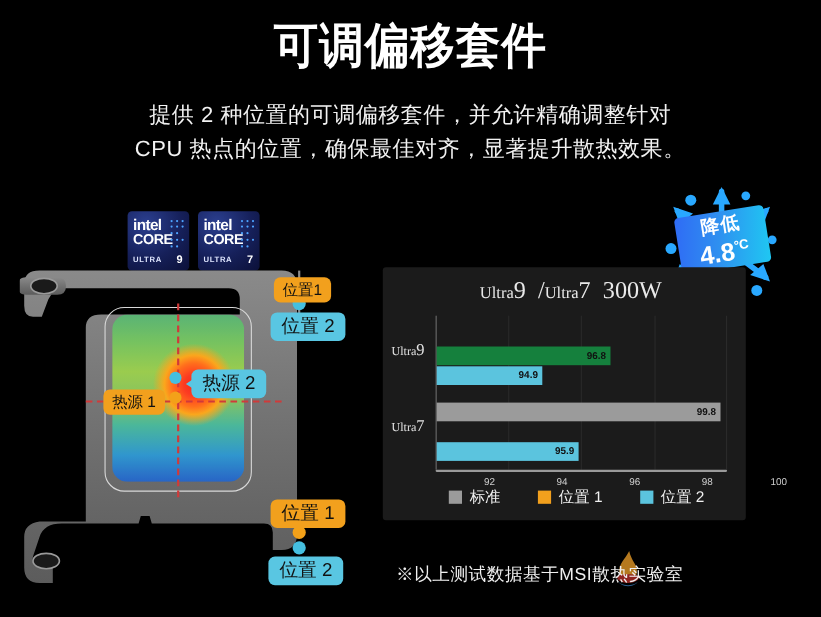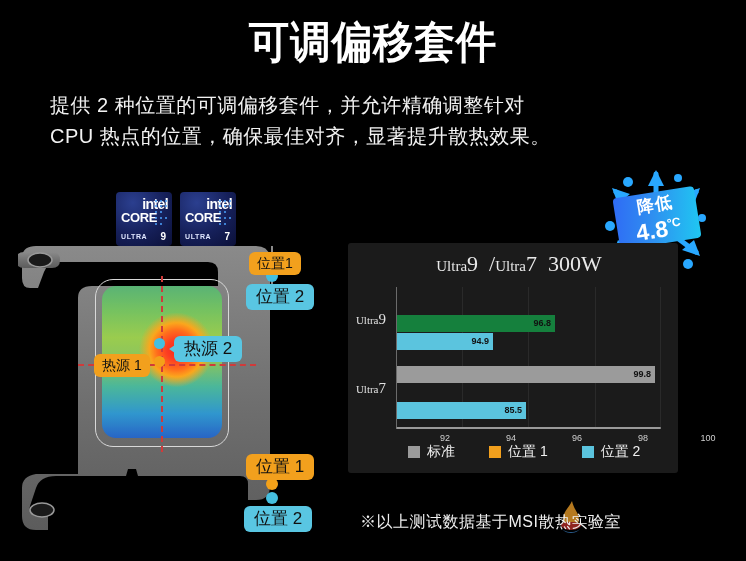--- a/index.html
+++ b/index.html
@@ -7,27 +7,27 @@
   #stage{position:relative;width:746px;height:561px;background:#000;}
 
   
   .title{
     position:absolute;left:0;top:18px;width:746px;text-align:center;
     font-family:"DejaVu Sans",sans-serif;font-weight:bold;
     font-size:44px;line-height:48px;color:#fff;letter-spacing:1px;
     transform:scaleX(0.92);
   }
   .subtitle{
-    position:absolute;left:50px;top:90px;width:646px;
+    position:absolute;left:50px;top:90px;width:646px;text-align:center;
     font-family:"Liberation Sans",sans-serif;font-size:20px;line-height:31px;
     color:#f2f2f2;letter-spacing:.5px;
   }
 
   
-  .intel-row{position:absolute;left:116px;top:192px;display:flex;gap:8px;text-align:right;}
+  .intel-row{position:absolute;left:116px;top:192px;display:flex;gap:8px;}
   .intel{
     width:56px;height:54px;border-radius:4px;
     background:radial-gradient(circle at 30% 20%,#2b3f8f 0%,#16205a 55%,#0b1038 100%);
     position:relative;overflow:hidden;
   }
   .intel .b1{
     position:absolute;left:5px;top:6px;right:4px;
     font-family:"Liberation Sans",sans-serif;font-weight:bold;
     font-size:14px;line-height:13px;color:#fff;letter-spacing:-.6px;
   }
@@ -305,21 +305,21 @@
         </div>
       <div class="bar c" style="left:1px;top:46px;width:96px">
           <span>94.9</span>
         </div>
 
       <div class="catlbl" style="top:93px">Ultra<b>7</b></div>
       <div class="bar g" style="left:1px;top:79px;width:258px">
           <span>99.8</span>
         </div>
       <div class="bar c" style="left:1px;top:115px;width:129px">
-          <span>85.5</span>
+          <span>95.9</span>
         </div>
 
       <div class="tick" style="left:1px">92</div>
       <div class="tick" style="left:67px">94</div>
       <div class="tick" style="left:133px">96</div>
       <div class="tick" style="left:199px">98</div>
       <div class="tick" style="left:264px">100</div>
     </div>
 
     <div class="legend">

